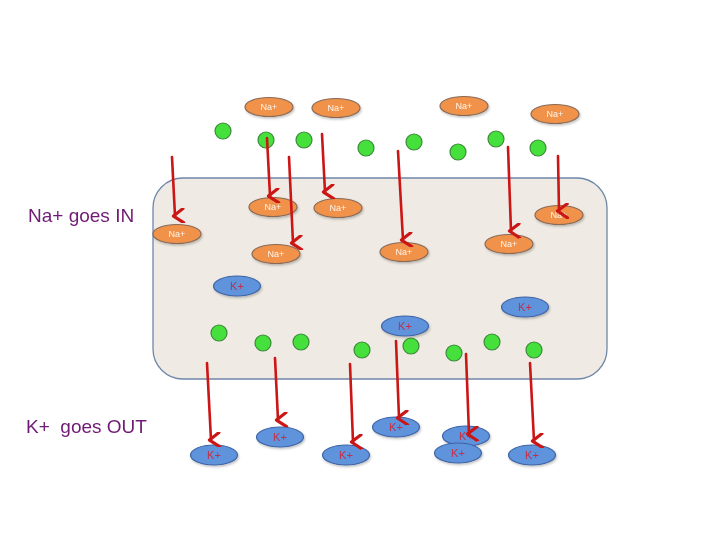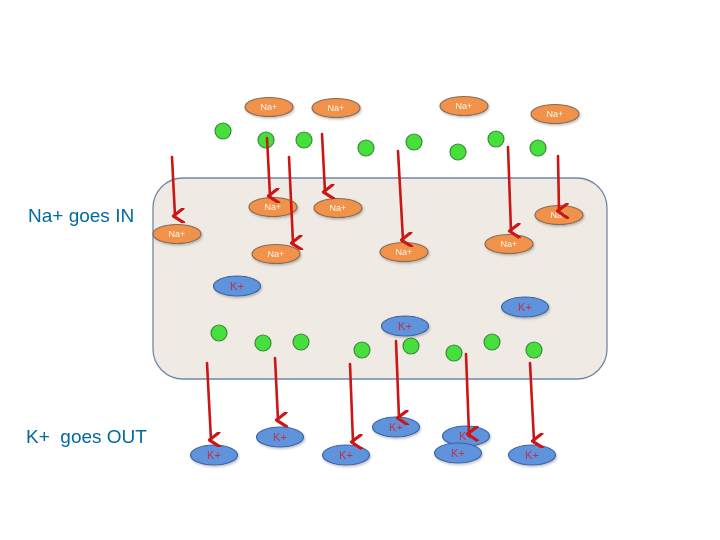--- a/index.html
+++ b/index.html
@@ -1,18 +1,18 @@
 <!DOCTYPE html>
 <html><head>
 <meta charset="utf-8">
 <style>
   html, body { margin:0; padding:0; background:#ffffff; }
   body { width:720px; height:540px; position:relative; overflow:hidden; font-family:"Liberation Sans", sans-serif; }
   #stage { position:absolute; left:0; top:0; width:720px; height:540px; }
-  .label { position:absolute; font-size:19px; color:#0369a1; white-space:pre; font-family:"Liberation Sans", sans-serif; }
+  .label { position:absolute; font-size:19px; color:#701a75; white-space:pre; font-family:"Liberation Sans", sans-serif; }
 </style>
 </head>
 <body>
 
 <svg id="stage" viewBox="0 0 720 540" xmlns="http://www.w3.org/2000/svg">
   <defs>
     <marker id="ah" markerWidth="6" markerHeight="6" refX="3" refY="4" orient="auto" markerUnits="strokeWidth">
       <path d="M0.3,0.8 L3,4.6 L5.7,0.8" fill="none" stroke="#cc1515" stroke-width="1.2" stroke-linecap="round" stroke-linejoin="round"></path>
     </marker>
     <filter id="sh" x="-20%" y="-30%" width="140%" height="170%">
@@ -137,13 +137,13 @@
       <line x1="207" y1="363" x2="211" y2="440" stroke="#cc1515" stroke-width="2.6" stroke-linecap="round" marker-end="url(#ah)"></line>
       <line x1="275" y1="358" x2="278" y2="420" stroke="#cc1515" stroke-width="2.6" stroke-linecap="round" marker-end="url(#ah)"></line>
       <line x1="350" y1="364" x2="353" y2="442" stroke="#cc1515" stroke-width="2.6" stroke-linecap="round" marker-end="url(#ah)"></line>
       <line x1="396" y1="341" x2="399" y2="418" stroke="#cc1515" stroke-width="2.6" stroke-linecap="round" marker-end="url(#ah)"></line>
       <line x1="466" y1="354" x2="469" y2="434" stroke="#cc1515" stroke-width="2.6" stroke-linecap="round" marker-end="url(#ah)"></line>
       <line x1="530" y1="363" x2="534" y2="441" stroke="#cc1515" stroke-width="2.6" stroke-linecap="round" marker-end="url(#ah)"></line>
     </g>
 </svg>
 
 <div class="label" style="left:28px; top:205px;">Na+ goes IN</div>
-<div class="label" style="left:26px; top:426px;">K+  goes OUT</div>
+<div class="label" style="left:26px; top:416px;">K+  goes OUT</div>
 
 </body></html>

